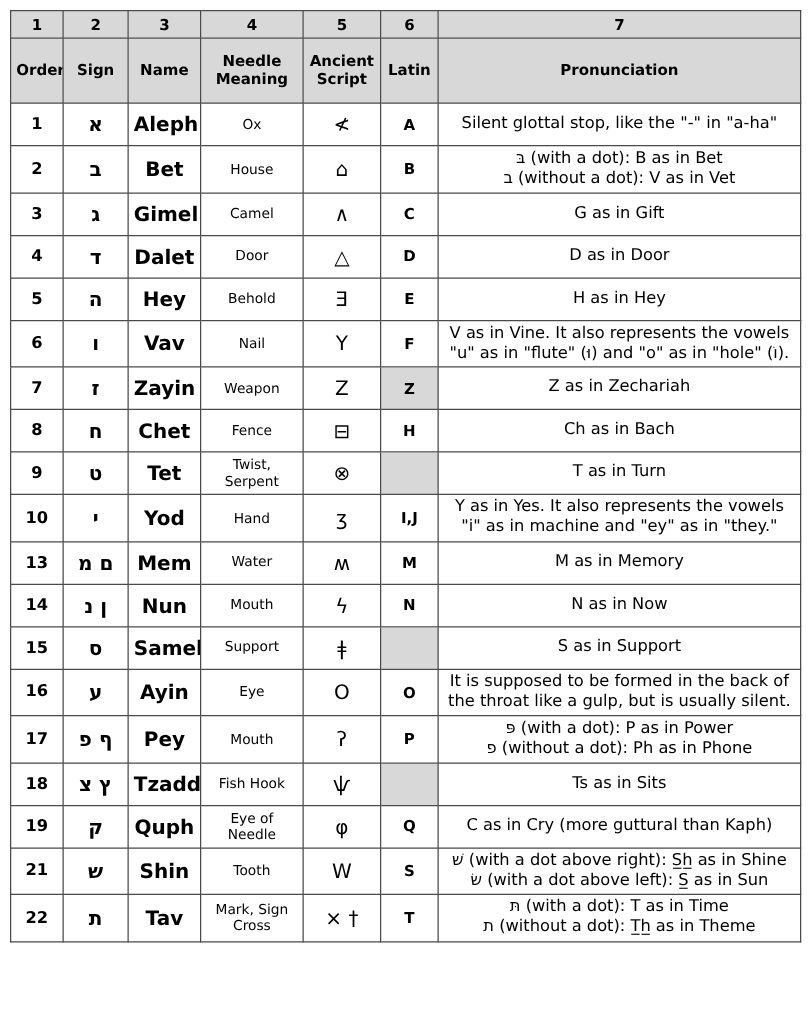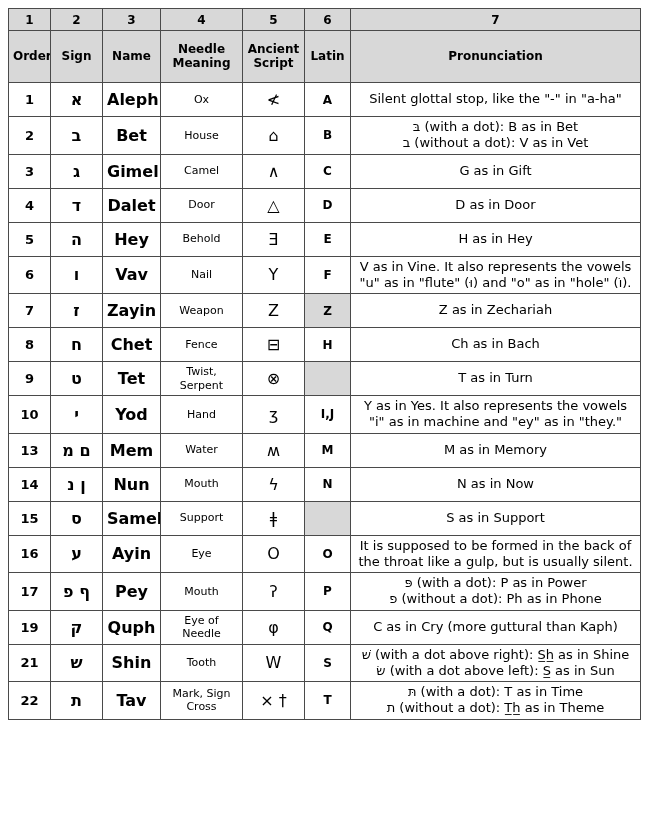--- a/index.html
+++ b/index.html
@@ -260,20 +260,29 @@
     <td class="c-order">17</td>
     <td class="c-sign">פ‎ ף</td>
     <td class="c-name">Pey</td>
     <td class="c-meaning">Mouth</td>
     <td class="c-ancient">ʔ</td>
     <td class="c-latin">P</td>
     <td class="c-pron">פּ (with a dot): P as in Power
 פ (without a dot): Ph as in Phone</td>
   </tr>
         <tr>
+    <td class="c-order">18</td>
+    <td class="c-sign">צ‎ ץ</td>
+    <td class="c-name">Tzaddi</td>
+    <td class="c-meaning">Fish Hook</td>
+    <td class="c-ancient">ѱ</td>
+    <td class="c-latin shaded"></td>
+    <td class="c-pron">Ts as in Sits</td>
+  </tr>
+        <tr>
     <td class="c-order">19</td>
     <td class="c-sign">ק</td>
     <td class="c-name">Quph</td>
     <td class="c-meaning">Eye of
 Needle</td>
     <td class="c-ancient">φ</td>
     <td class="c-latin">Q</td>
     <td class="c-pron">C as in Cry (more guttural than Kaph)</td>
   </tr>
         <tr>

